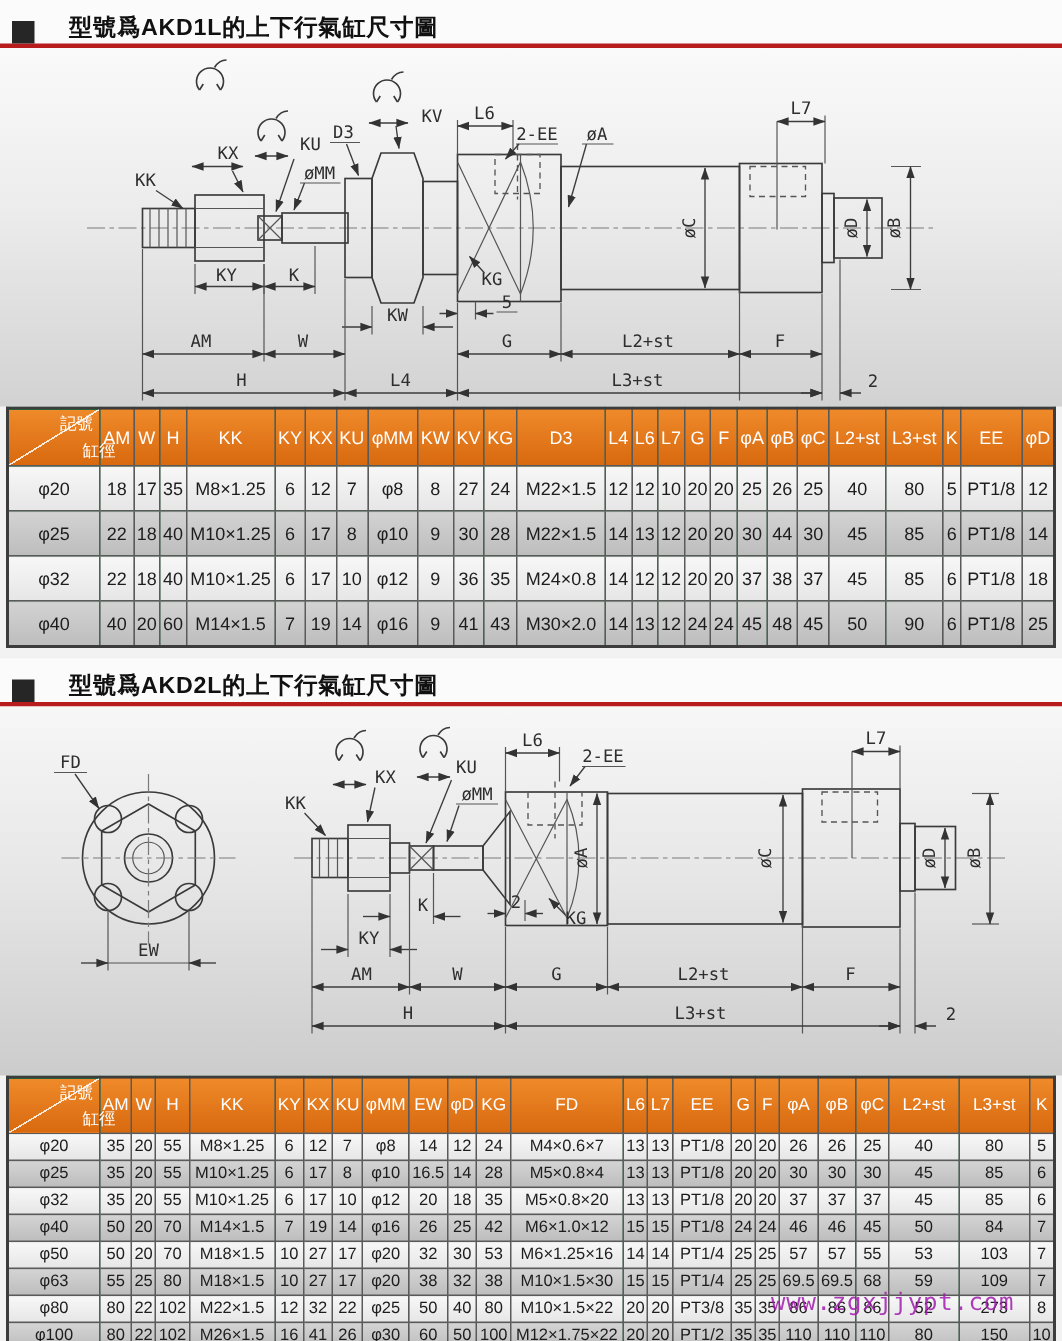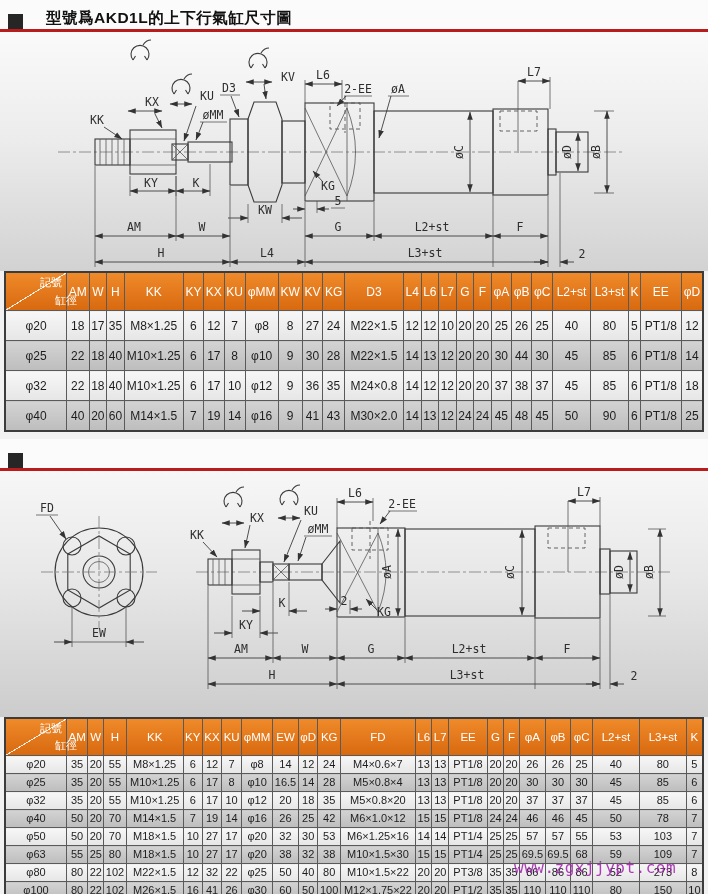--- a/index.html
+++ b/index.html
@@ -368,20 +368,21 @@
           <td>PT1/8</td>
           <td>25</td>
         </tr>
       </tbody>
   </table>
 
   <div class="gap"></div>
 
   <header class="sec-title">
     <span class="sq"></span>
+    <h1>型號爲AKD2L的上下行氣缸尺寸圖</h1>
   </header>
 
   <div class="drawing d2">
   <svg width="708" height="246" viewBox="0 0 708 246">
     <defs>
       <marker id="ar2" markerWidth="10" markerHeight="8" refX="8.6" refY="4" orient="auto-start-reverse">
         <path d="M0,0.9 L9,4 L0,7.1 Z" fill="#333"></path>
       </marker>
       <g id="clamp2">
         <path class="ol" d="M-7,6 A9,9 0 1,1 7,6"></path>
@@ -665,21 +666,21 @@
           <td>M6×1.0×12</td>
           <td>15</td>
           <td>15</td>
           <td>PT1/8</td>
           <td>24</td>
           <td>24</td>
           <td>46</td>
           <td>46</td>
           <td>45</td>
           <td>50</td>
-          <td>78</td>
+          <td>84</td>
           <td>7</td>
         </tr>
         <tr class="odd">
           <td class="bore">φ50</td>
           <td>50</td>
           <td>20</td>
           <td>70</td>
           <td>M18×1.5</td>
           <td>10</td>
           <td>27</td>

